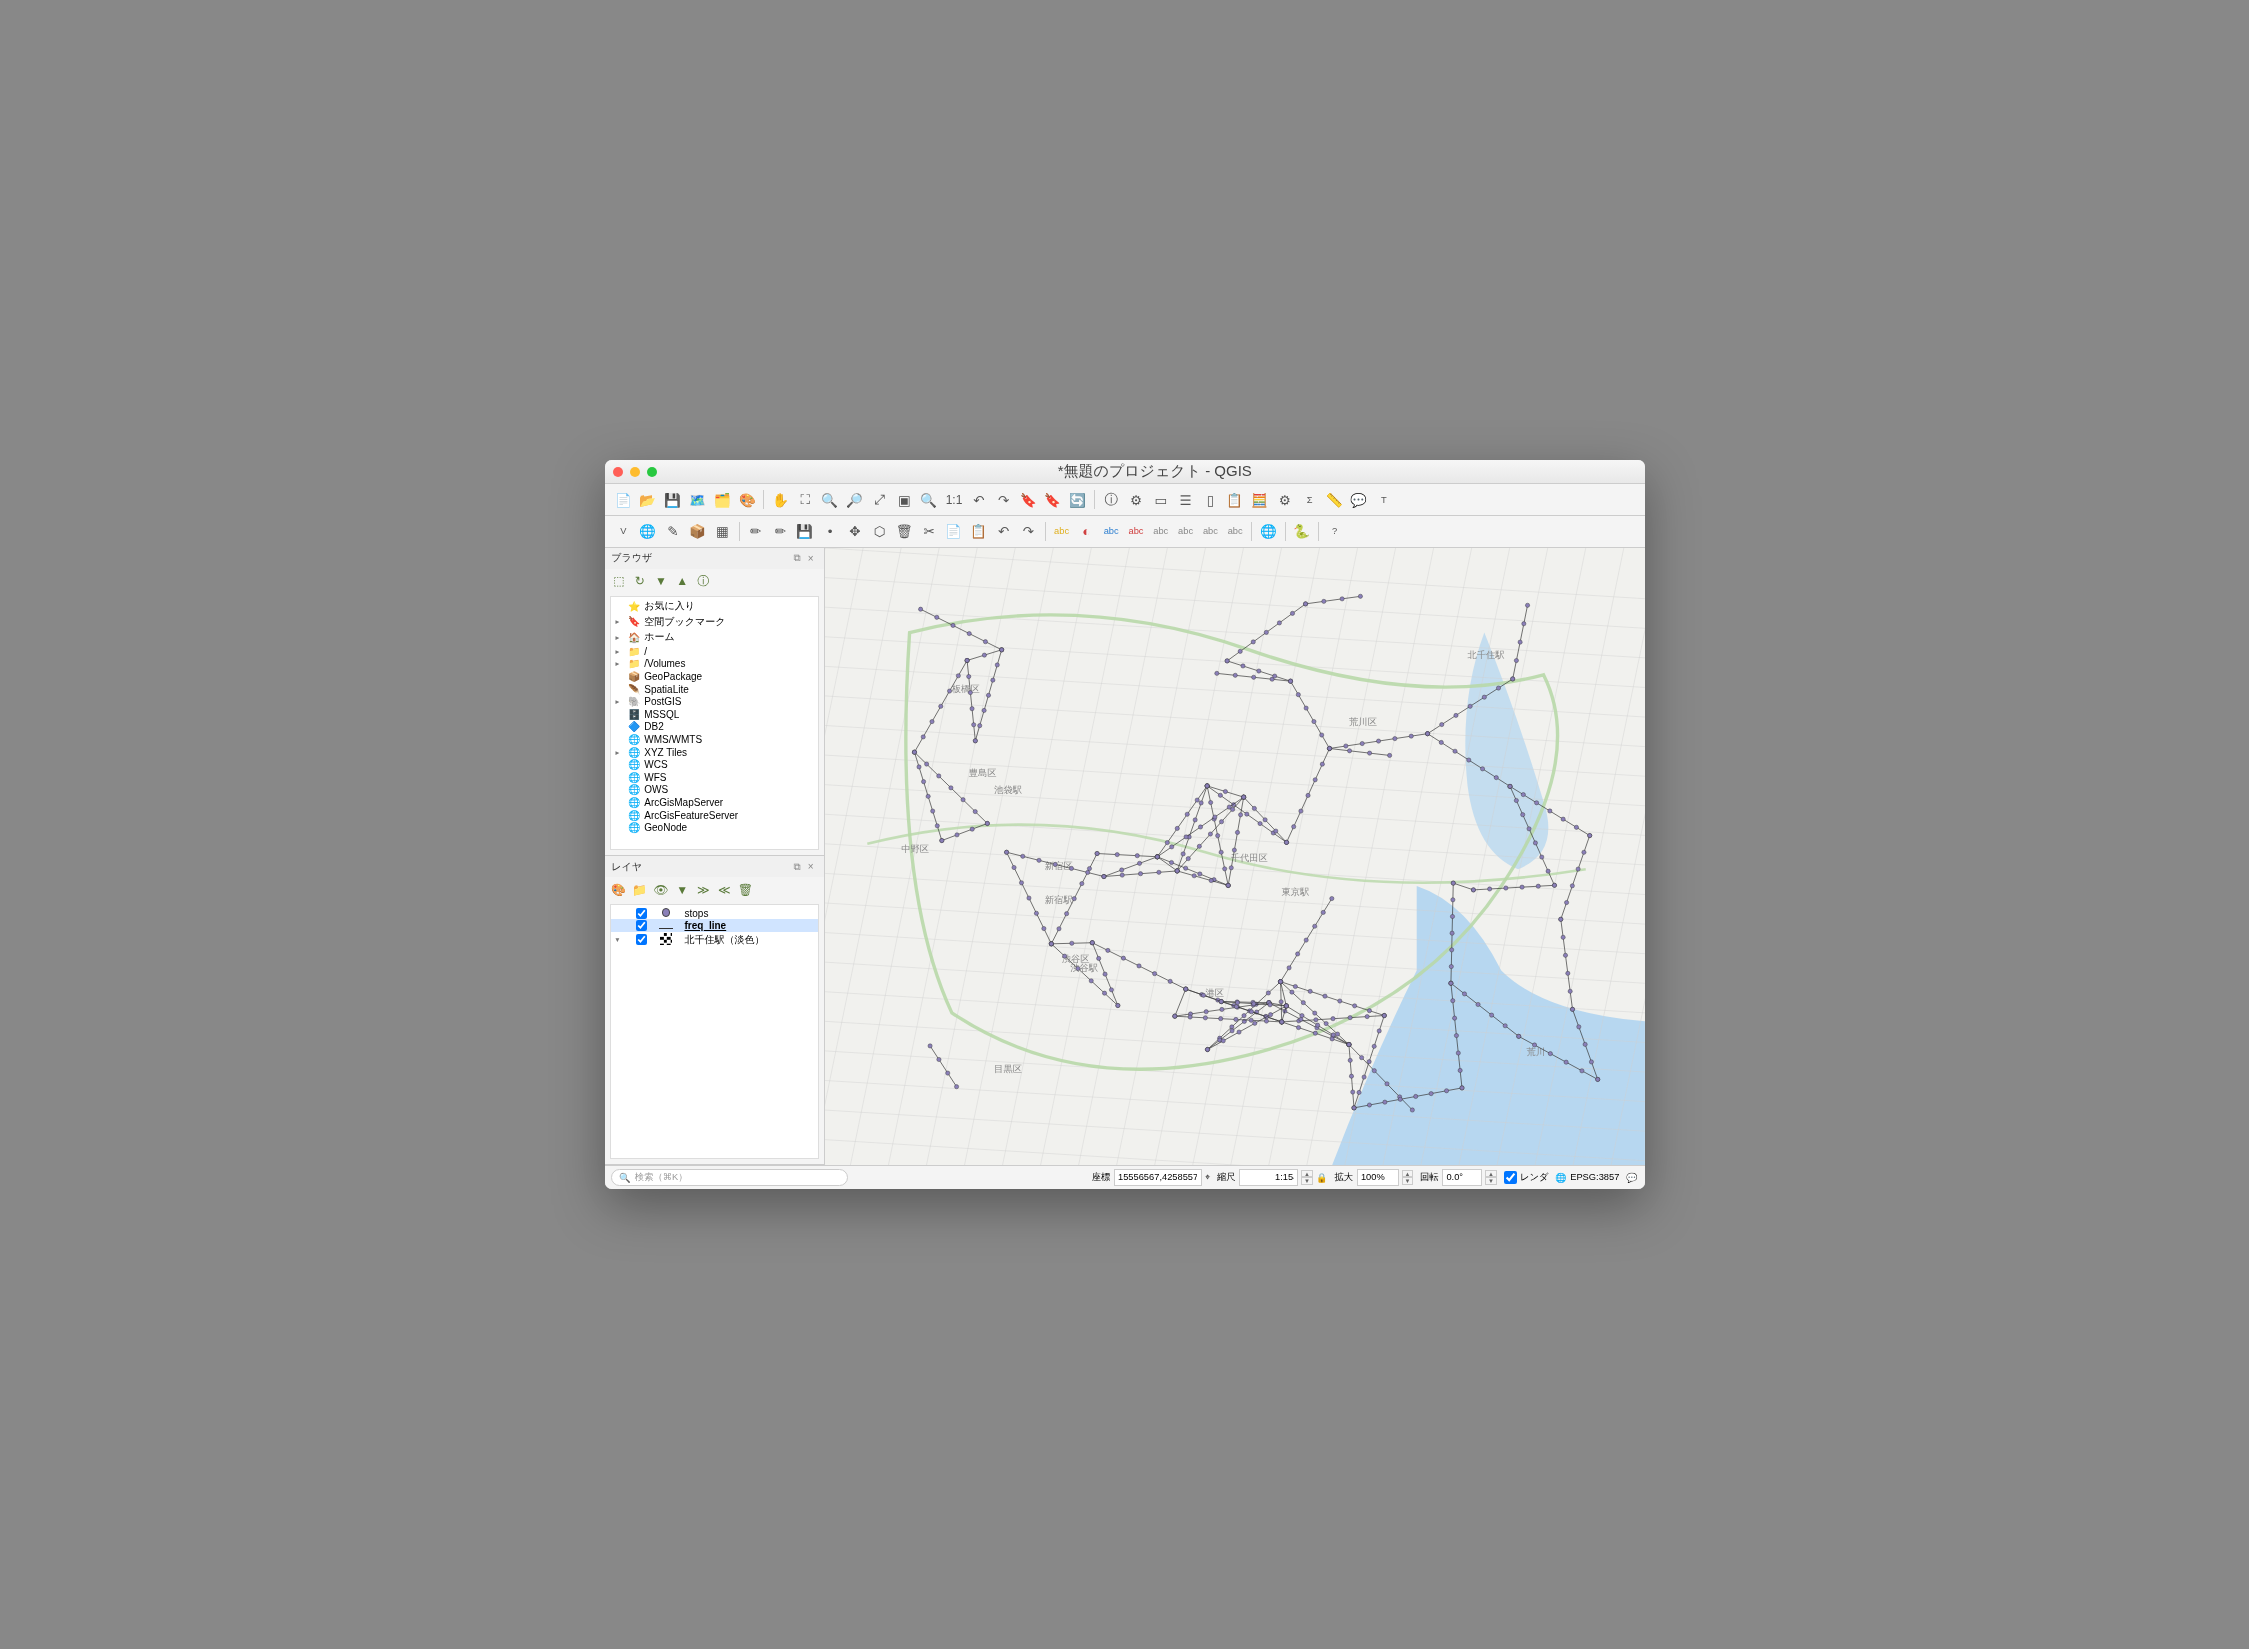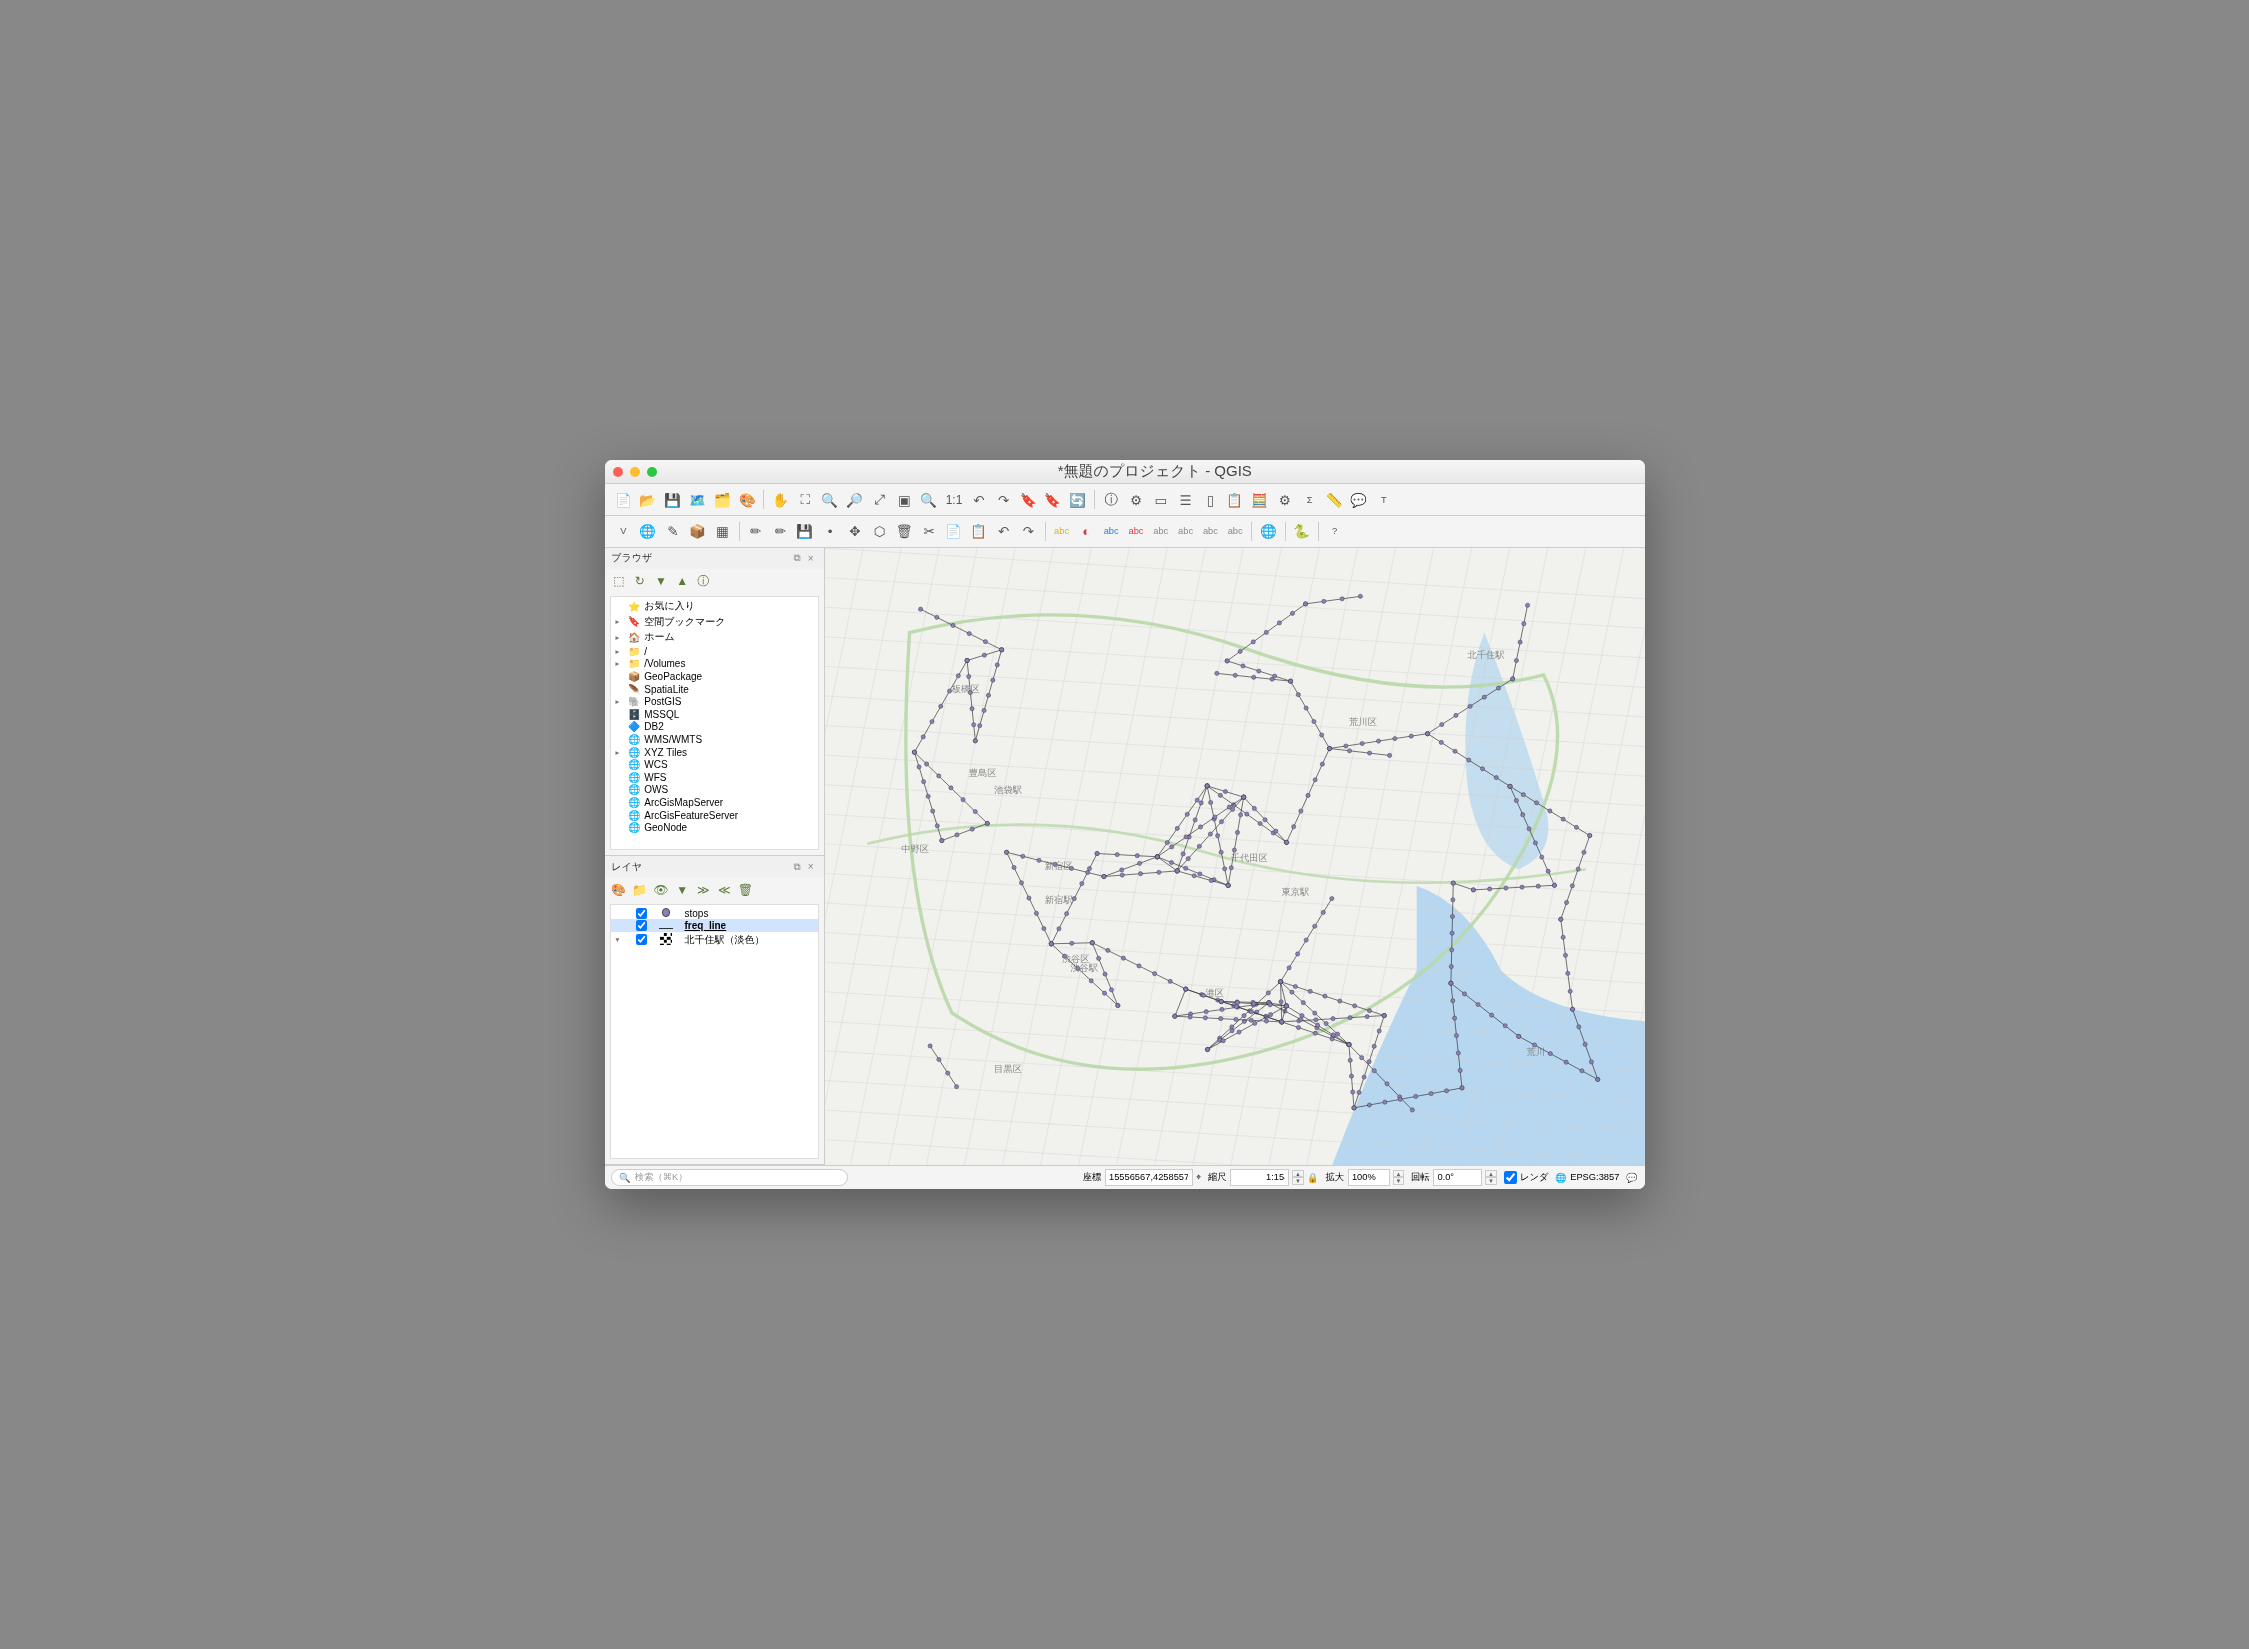--- a/index.html
+++ b/index.html
@@ -1022,21 +1022,21 @@
     <div class="status-field">
       <span>拡大</span>
       <input class="status-input" style="width: 42px;" value="100%">
       <div class="spinner-btns">
           <span>▲</span>
           <span>▼</span>
         </div>
     </div>
     <div class="status-field">
       <span>回転</span>
-      <input class="status-input" style="width: 49px;" value="0.0°">
+      <input class="status-input" style="width: 40px;" value="0.0°">
       <div class="spinner-btns">
           <span>▲</span>
           <span>▼</span>
         </div>
     </div>
     <div class="status-field">
       <input type="checkbox" checked="" style="">
       <span>レンダ</span>
     </div>
     <div class="status-field">

